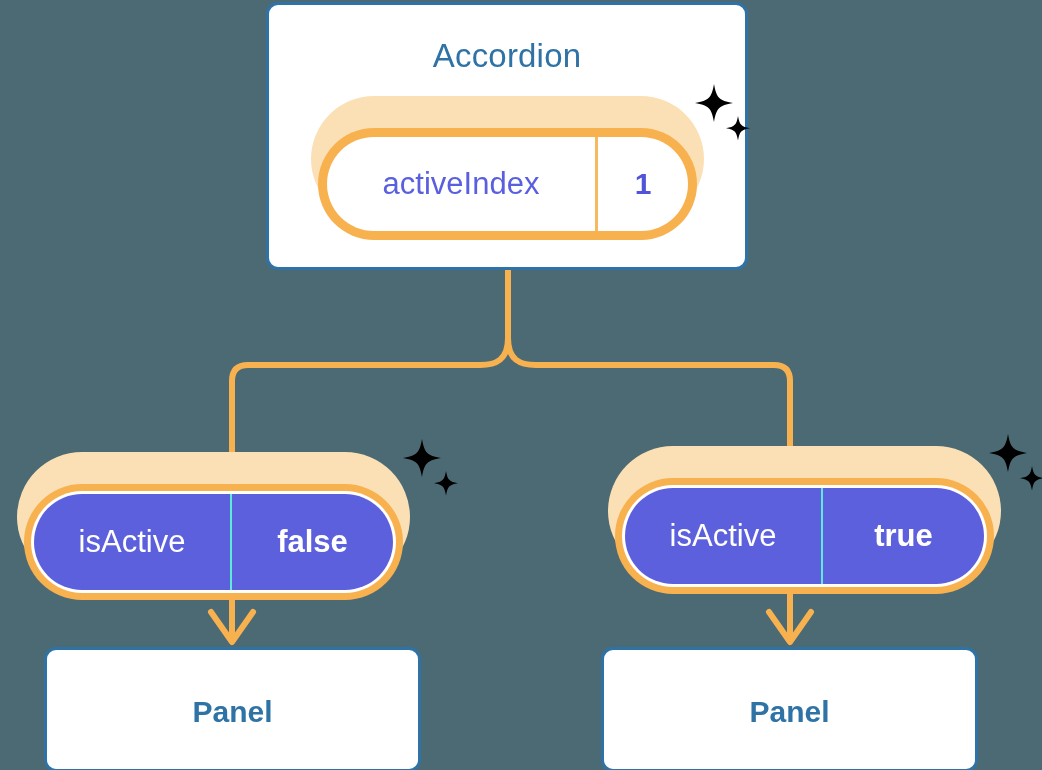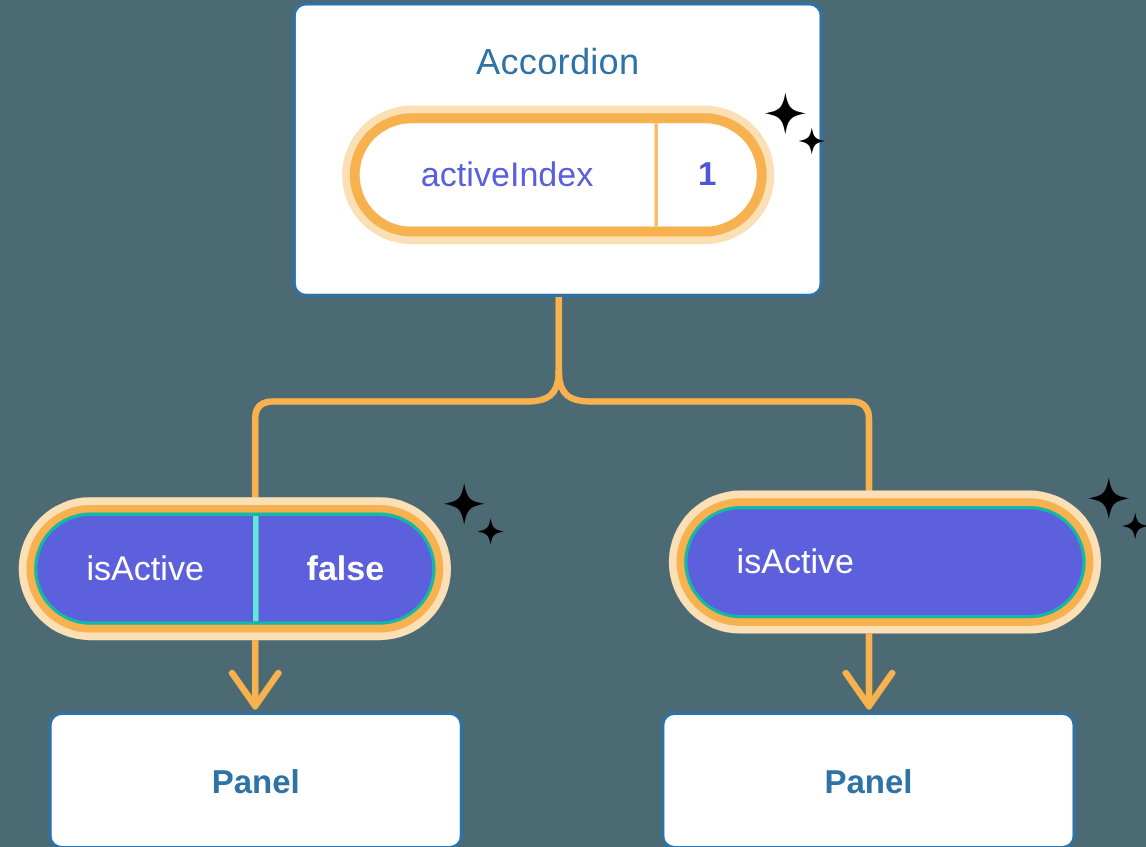--- a/index.html
+++ b/index.html
@@ -89,20 +89,21 @@
   }
   .pill-ring {
     border-radius: 999px;
     background: #f8b košt;
     box-sizing: border-box;
     width: 100%;
     height: 100%;
   }
   .pill-ring {
     background: #f9b košt;
+    margin-top: 25px;
   }
   .pill-ring { background: #f8b14f; }
   .pill-inner {
     border-radius: 999px;
     width: 100%;
     height: 100%;
     box-sizing: border-box;
     display: flex;
     align-items: stretch;
     overflow: hidden;
@@ -136,42 +137,42 @@
     font-weight: 700;
     border-left: 3px solid #f6b95e;
   }
 
   
   .pill-isactive {
     width: 393px;
     height: 130px;
   }
   .pill-isactive .pill-ring { padding: 7px; }
-  .pill-isactive .pill-inner { background: #14b8a6; padding: 3px; }
+  .pill-isactive .pill-inner { background: #ffffff; padding: 3px; }
   .pill-isactive .pill-core {
     display: flex;
     align-items: stretch;
     width: 100%;
     height: 100%;
     border-radius: 999px;
     background: #5d60dd;
     overflow: hidden;
   }
   .pill-isactive .cell-key {
     flex: 0 0 196px;
     color: #ffffff;
     font-size: 31px;
     font-weight: 400;
   }
   .pill-isactive .cell-val {
     flex: 1 1 auto;
     color: #ffffff;
     font-size: 31px;
     font-weight: 700;
-    border-left: 5px solid #5eead4;
+    border-left: 2px solid #5eead4;
   }
   #pill-isactive-left  { left: 17px;  top: 452px; }
   #pill-isactive-right { left: 608px; top: 446px; }
 
   
   .sparkle-group {
     position: absolute;
     z-index: 4;
     pointer-events: none;
   }
@@ -228,20 +229,21 @@
         </div>
       </div>
     </div>
   </div>
 
   <div class="pill-wrap pill-isactive" id="pill-isactive-right">
     <div class="pill-ring">
       <div class="pill-inner">
         <div class="pill-core">
           <div class="pill-cell cell-key">isActive</div>
+          <div class="pill-cell cell-val">true</div>
         </div>
       </div>
     </div>
   </div>
 
   <div class="panel-card" id="panel-left">
     <div class="panel-label">Panel</div>
   </div>
 
   <div class="panel-card" id="panel-right">

